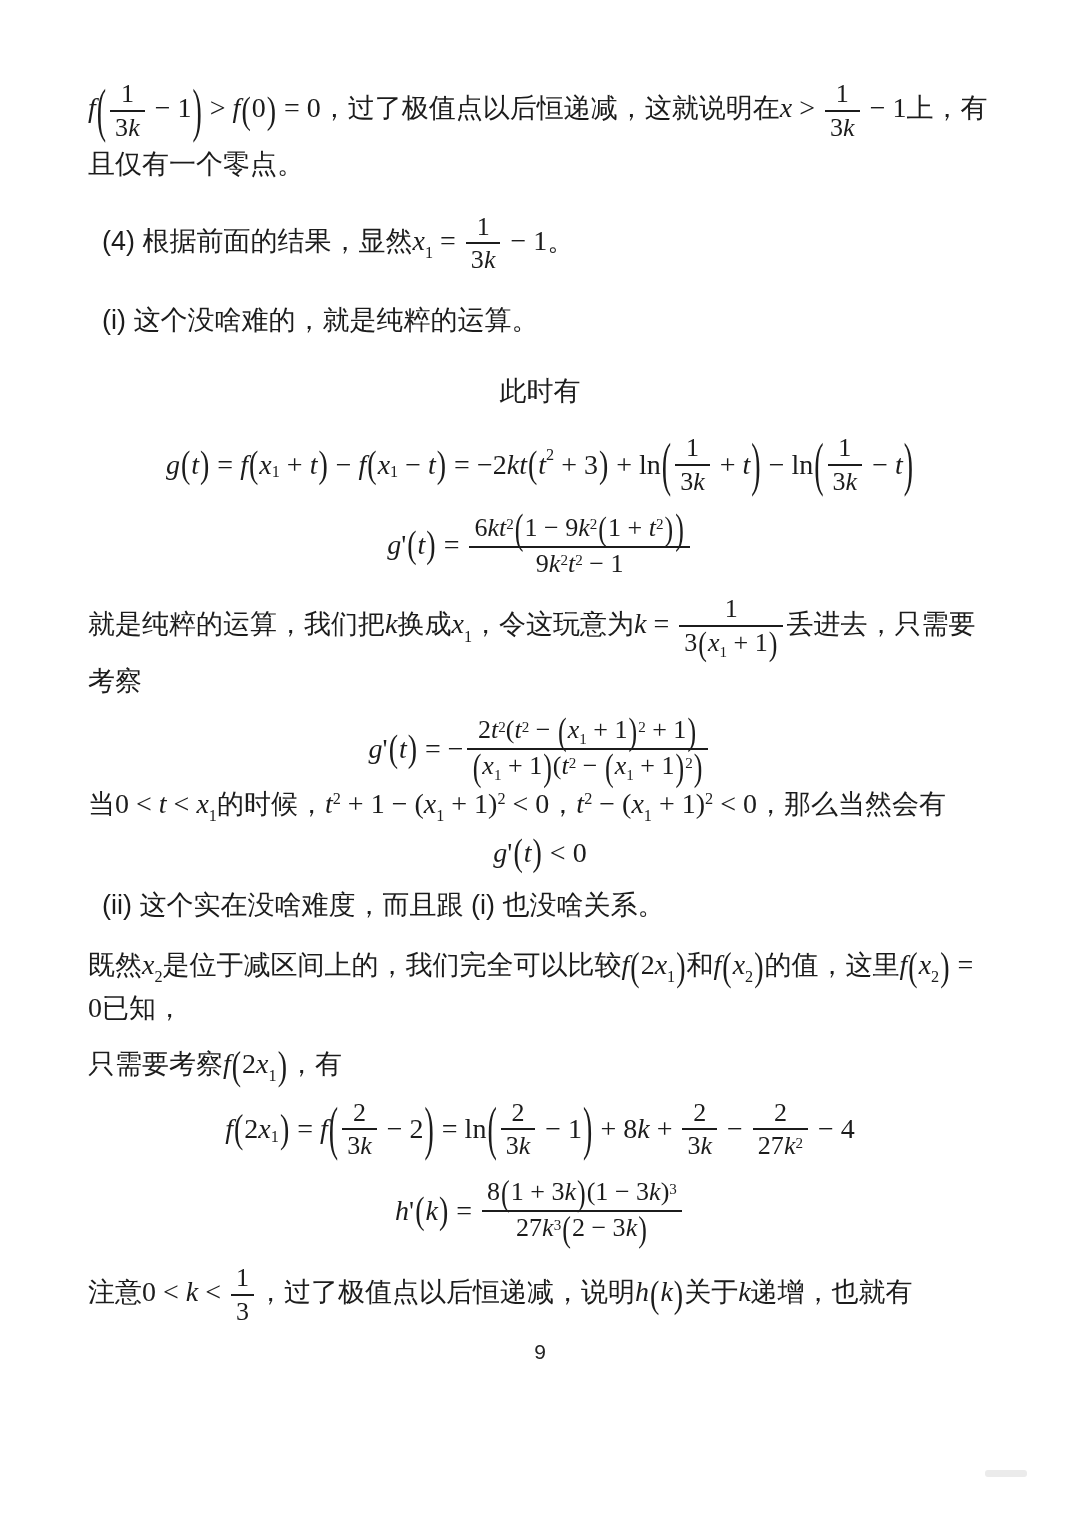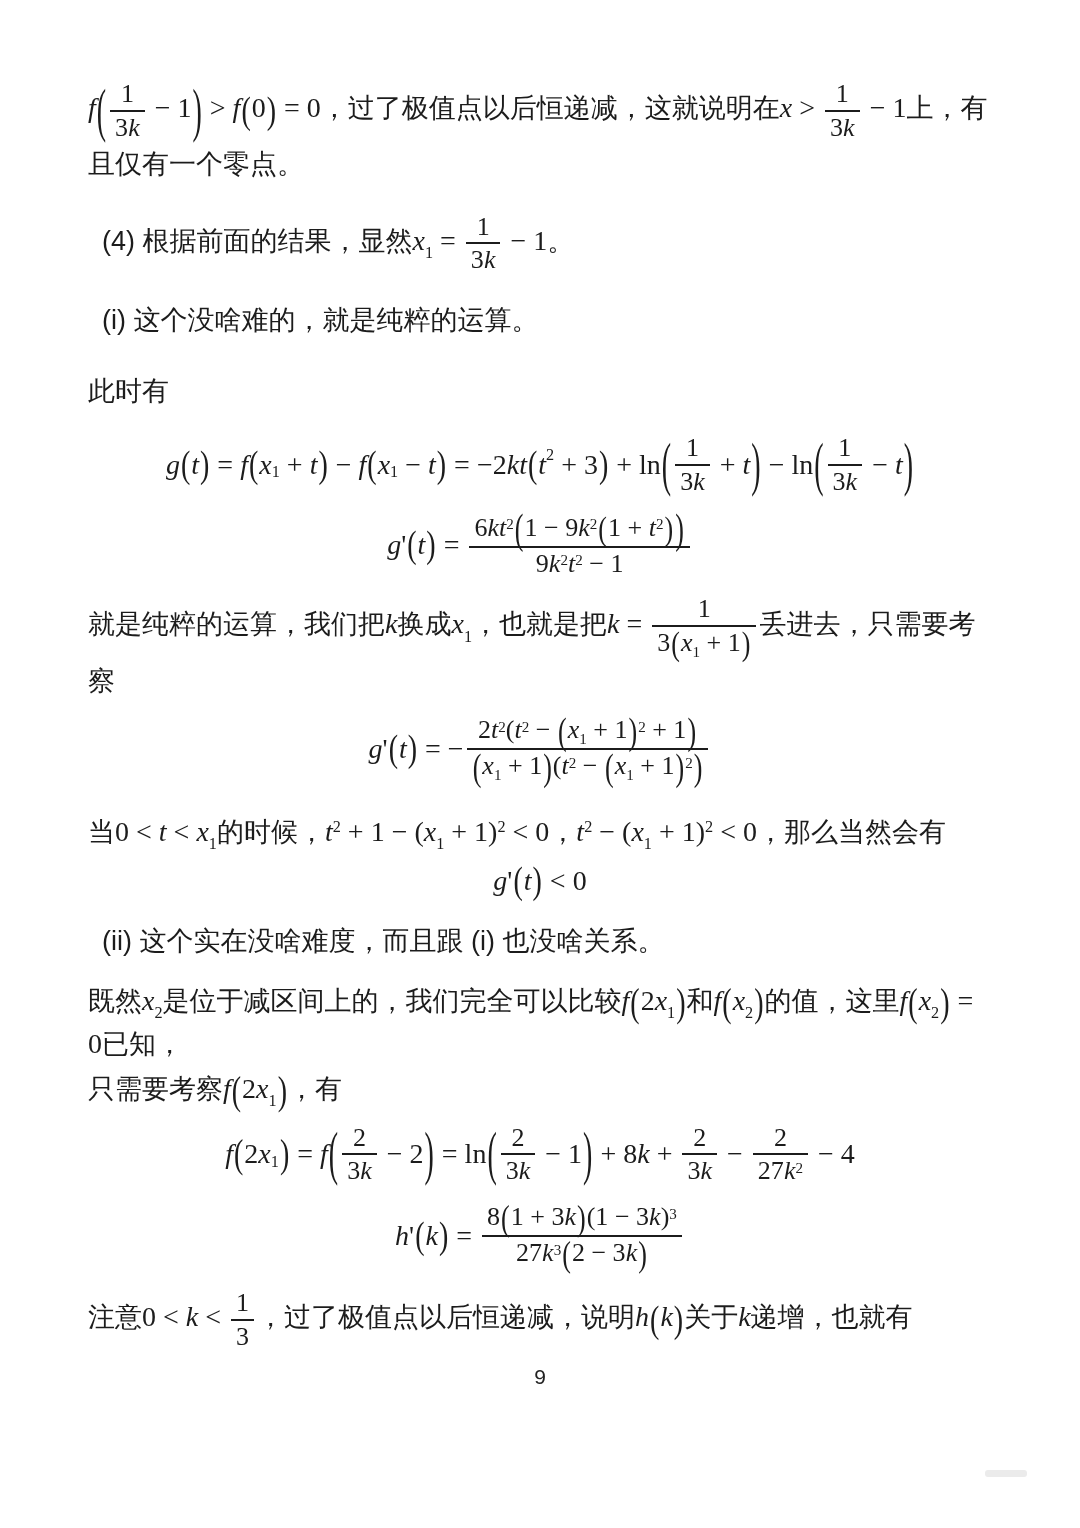--- a/index.html
+++ b/index.html
@@ -53,30 +53,30 @@
     transform-origin:50% 50%;
     vertical-align:middle;
     margin:0 1px;
     font-family:"Liberation Serif",serif;
     font-weight:400;
   }
   
   #p1{margin-top:28px;}
   #p2{margin-top:26px;}
   #p3{margin-top:24px;}
-  #p4{margin-top:30px;}
+  #p4{margin-top:30px;text-align:center;}
   #f1{margin-top:20px;}
   #f2{margin-top:14px;}
   #p5{margin-top:14px;}
   #f3{margin-top:12px;}
-  #p6{margin-top:28px;}
+  #p6{margin-top:0;}
   #f4{margin-top:12px;}
-  #p7{margin-top:24px;}
+  #p7{margin-top:16px;}
   #p8{margin-top:20px;}
-  #p9{margin-top:4px;}
+  #p9{margin-top:15px;}
   #f5{margin-top:10px;}
   #p10{margin-top:16px;}
   #f6{margin-top:14px;}
   #p11{margin-top:16px;}
   .footer{
     margin-top:12px;
     text-align:center;
     font-family:"Liberation Sans",sans-serif;
     font-size:21px;
     color:#222;
@@ -156,21 +156,21 @@
   <div id="f2" class="formula">
       <span class="mv">g</span>
       <span class="mt">'</span>
       <span class="bigp" style="transform: scaleY(1.35);">(</span>
       <span class="mv">t</span>
       <span class="bigp" style="transform: scaleY(1.35);">)</span>
       <span class="mt"> = </span>
       <span class="frac"><span class="fnum"><span class="mt">6</span><span class="mv">kt</span><span class="msup">2</span><span class="bigp" style="transform: scaleY(1.6);">(</span><span class="mt">1 − 9</span><span class="mv">k</span><span class="msup">2</span><span class="bigp" style="transform: scaleY(1.3);">(</span><span class="mt">1 + </span><span class="mv">t</span><span class="msup">2</span><span class="bigp" style="transform: scaleY(1.3);">)</span><span class="bigp" style="transform: scaleY(1.6);">)</span></span><span class="fden"><span class="mt">9</span><span class="mv">k</span><span class="msup">2</span><span class="mv">t</span><span class="msup">2</span><span class="mt"> − 1</span></span></span>
     </div>
 
-  <div id="p5" class="para"><span class="mc">就是纯粹的运算，我们把</span><span class="mv">k</span><span class="mc">换成</span><span class="mv">x</span><span class="msub">1</span><span class="mc">，也就是把</span><span class="mv">k</span><span class="mt"> = </span><span class="frac">
+  <div id="p5" class="para"><span class="mc">就是纯粹的运算，我们把</span><span class="mv">k</span><span class="mc">换成</span><span class="mv">x</span><span class="msub">1</span><span class="mc">，令这玩意为</span><span class="mv">k</span><span class="mt"> = </span><span class="frac">
         <span class="fnum"><span class="mt">1</span></span>
         <span class="fden"><span class="mt">3</span><span class="bigp" style="transform: scaleY(1.3);">(</span><span class="mv">x</span><span class="msub">1</span><span class="mt"> + 1</span><span class="bigp" style="transform: scaleY(1.3);">)</span></span>
       </span><span class="mc">丢进去，只需要考察</span></div>
 
   <div id="f3" class="formula">
       <span class="mv">g</span>
       <span class="mt">'</span>
       <span class="bigp" style="transform: scaleY(1.35);">(</span>
       <span class="mv">t</span>
       <span class="bigp" style="transform: scaleY(1.35);">)</span>

